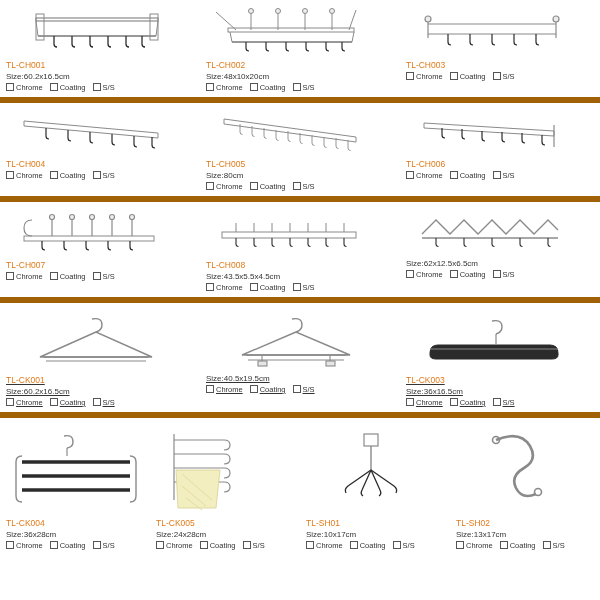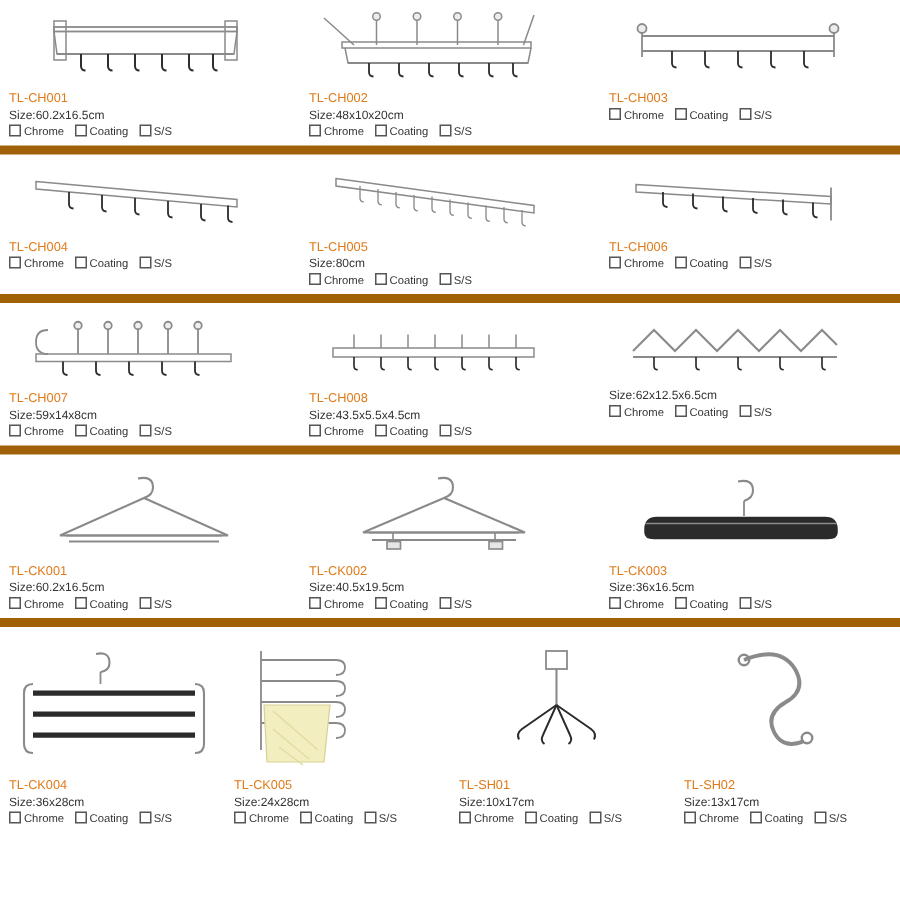--- a/index.html
+++ b/index.html
@@ -68,21 +68,21 @@
     width: 6px;
     height: 6px;
     border: 1px solid #555;
     background: #fff;
     margin-right: 2px;
     display: inline-block;
     flex: 0 0 auto;
   }
   
   .r1 .cell, .r2 .cell, .r3 .cell { padding-top: 8px; }
-  .r4 .cell { padding-top: 10px; }
+  .r4 .cell { padding-top: 10px; text-decoration: underline; }
   .r5 .cell { padding-top: 8px; }
   .r1 .art { height: 50px; }
   .r2 .art { height: 46px; }
   .r3 .art { height: 48px; }
   .r4 .art { height: 60px; }
   .r5 .art { height: 90px; }
   .c3 { width: 33.333%; }
   .c4 { width: 25%; }
   .stroke { stroke: #8a8a8a; fill: none; }
   .dark { stroke: #2b2b2b; fill: none; }
@@ -335,21 +335,20 @@
           <g class="dark" stroke-width="1.2">
             <path d="M36 31 v6 q0 3 3 3"></path>
               <path d="M58 31 v6 q0 3 3 3"></path>
             <path d="M80 31 v6 q0 3 3 3"></path>
               <path d="M102 31 v6 q0 3 3 3"></path>
             <path d="M124 31 v6 q0 3 3 3"></path>
           </g>
         </svg>
       </div>
       <div class="code">TL-CH007</div>
-      <div class="size">Size:59x14x8cm</div>
       <div class="opts">
         <label class="opt">
             <span class="box"></span>
             <span>Chrome</span>
           </label>
         <label class="opt">
             <span class="box"></span>
             <span>Coating</span>
           </label>
         <label class="opt">
@@ -469,21 +468,20 @@
           <path d="M40 42 L140 42" class="stroke" stroke-width="1.4"></path>
           <path d="M42 47 L138 47" class="stroke" stroke-width="1.2"></path>
           <g class="stroke" stroke-width="1.1">
             <path d="M56 42 v8"></path>
               <path d="M124 42 v8"></path>
             <rect x="52" y="48" width="9" height="5" fill="#e6e6e6"></rect>
             <rect x="120" y="48" width="9" height="5" fill="#e6e6e6"></rect>
           </g>
         </svg>
       </div>
-      <div class="code">TL-CK002</div>
       <div class="size">Size:40.5x19.5cm</div>
       <div class="opts">
         <label class="opt">
             <span class="box"></span>
             <span>Chrome</span>
           </label>
         <label class="opt">
             <span class="box"></span>
             <span>Coating</span>
           </label>

